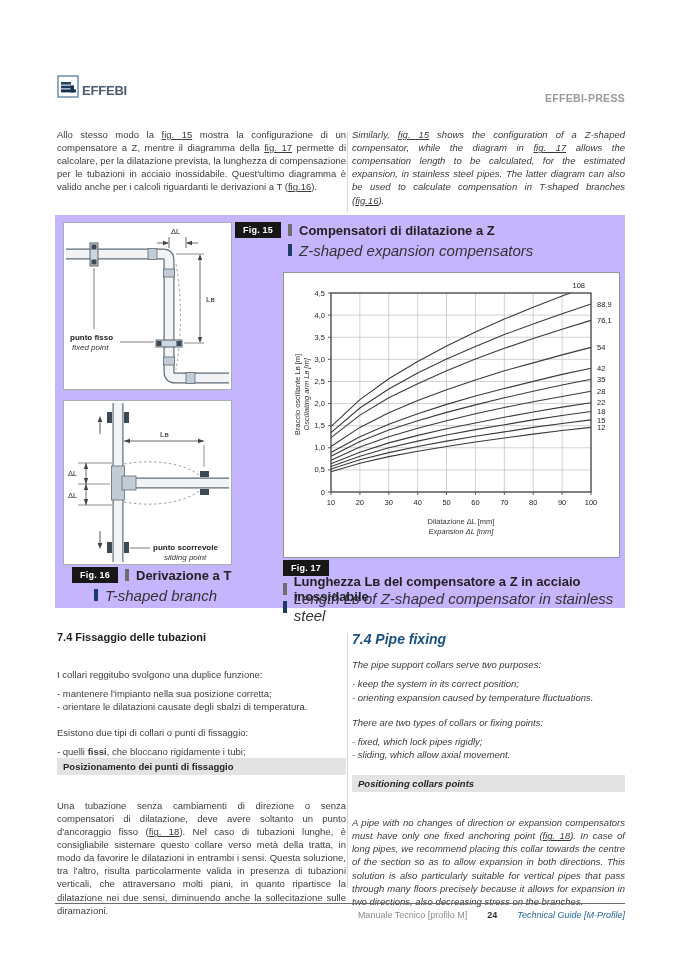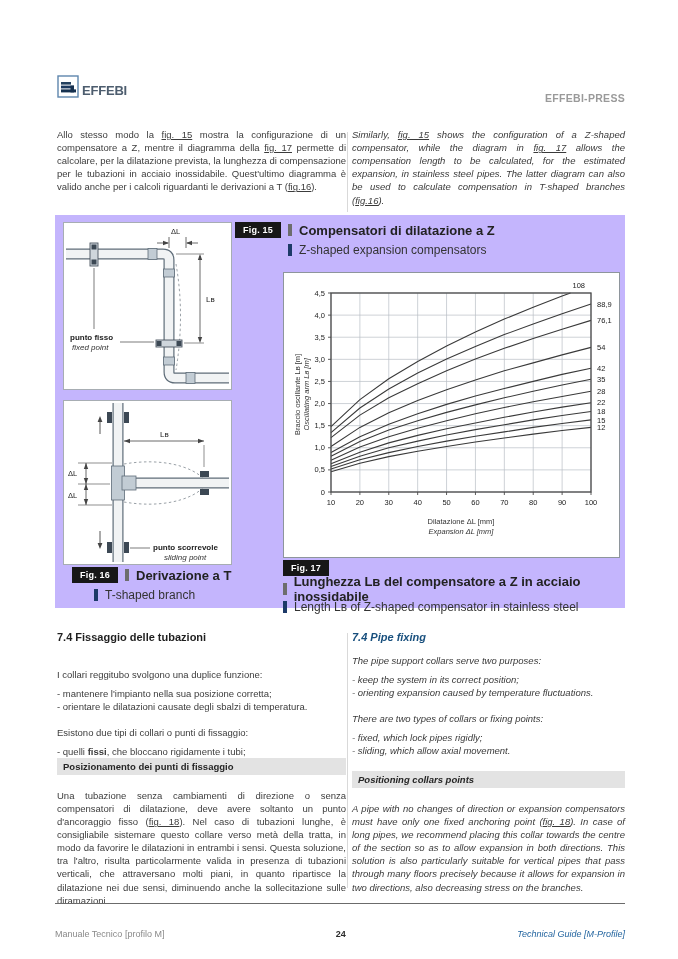--- a/index.html
+++ b/index.html
@@ -20,32 +20,32 @@
   .vdiv{width:1px;background:#d9d9d9}
   
   .panel{left:55px;top:215px;width:570px;height:393px;background:#c4b5fd}
   .diag-box{background:#fff;border:1px solid #a7adb3}
   .tag{background:#171717;color:#fff;font-size:9px;font-weight:bold;width:46px;height:16px;display:flex;align-items:center;justify-content:center;letter-spacing:.2px}
   .cap-row{display:flex;align-items:center;height:16px}
   .bar{width:4px;height:12px;margin-right:7px}
   .bar-gray{background:#6d6d6d}
   .bar-navy{background:#1d3a68}
   .cap-bold{font-size:13px;font-weight:bold;color:#222}
-  .cap-it{font-size:12px;color:#333}
+  .cap-it{font-size:15px;font-style:italic;color:#333}
   .chart-box{left:228px;top:57px;width:337px;height:286px;background:#fff;border:1px solid #8e959c}
   .ylab{left:-62px;top:112px;width:160px;text-align:center;transform:rotate(-90deg);font-size:7.5px;line-height:1.25;color:#333}
   .xlab{left:47px;top:244px;width:260px;text-align:center;font-size:7.5px;line-height:1.3;color:#333}
   
   .sec-title-it{font-size:11px;font-weight:bold;color:#1f1f1f;margin-bottom:23px}
-  .sec-title-en{font-size:11px;font-weight:bold;font-style:italic;color:#19507e;margin-bottom:9px}
+  .sec-title-en{font-size:14px;font-weight:bold;font-style:italic;color:#19507e;margin-bottom:9px}
   .p-gap{margin-bottom:6px}
   .grp-gap{margin-bottom:12px}
-  .subbar{background:#e3e3e3;padding:2px 6px;font-size:9.5px;font-weight:bold;color:#262626;margin-bottom:14px}
-  
-  .footer{left:55px;top:903px;width:570px;border-top:1px solid #6b6b6b;padding-top:25px;display:flex;justify-content:space-between;align-items:baseline;gap:20px;font-size:9px}
+  .subbar{background:#e3e3e3;padding:2px 6px;font-size:9.5px;font-weight:bold;color:#262626;margin-bottom:24px}
+  
+  .footer{left:55px;top:903px;width:570px;border-top:1px solid #6b6b6b;padding-top:6px;display:flex;justify-content:flex-end;align-items:baseline;gap:20px;font-size:9px}
   .footer .f-left{color:#8a8a8a}
   .footer .f-page{color:#2b2b2b;font-weight:bold}
   .footer .f-right{color:#2566a0;font-style:italic}
   svg text{font-family:"Liberation Sans",sans-serif}
 </style>
 </head>
 <body>
 
 <div class="abs logo">
   <svg width="23" height="23" viewBox="0 0 23 23">

